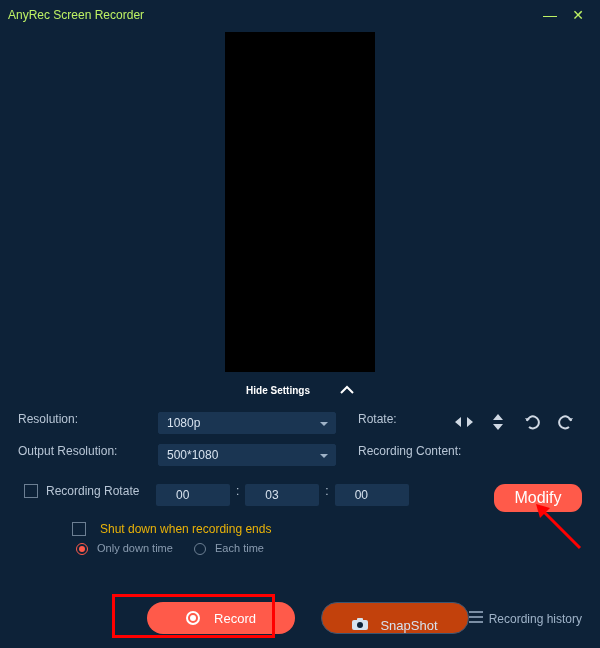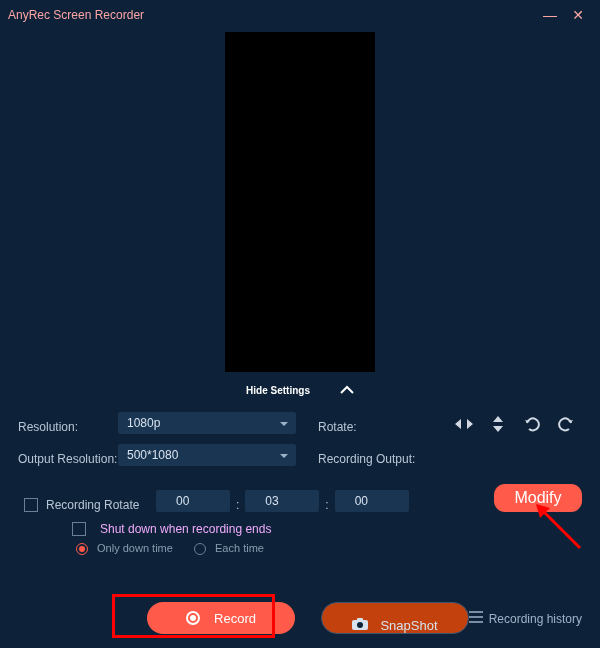--- a/index.html
+++ b/index.html
@@ -1,38 +1,38 @@
 <!DOCTYPE html>
 <html><head>
 <meta charset="utf-8">
 <style>
   * { box-sizing: border-box; margin: 0; padding: 0; font-family: "Segoe UI", Arial, sans-serif; }
   body { width: 600px; height: 648px; background: #0d2238; overflow: hidden; position: relative; }
-  .titlebar { height: 30px; display: flex; align-items: center; padding: 1px 8px; color: #fca5a5; font-size: 12px; }
+  .titlebar { height: 30px; display: flex; align-items: center; padding: 1px 8px; color: #bef264; font-size: 12px; }
   .titlebar .title { flex: 1; }
   .titlebar .winbtn { width: 28px; text-align: center; font-size: 14px; cursor: pointer; }
   .preview { width: 150px; height: 340px; background: #000; margin: 2px auto 0 auto; }
   .hide-row { display: flex; align-items: center; justify-content: center; gap: 30px; color: #fff; font-size: 10px; font-weight: 600; margin-top: 10px; }
   .hide-row .chev { font-size: 14px; }
   .settings { margin: 14px 18px 0 18px; color: #b8c6d6; font-size: 12px; }
-  .row { display: flex; align-items: flex-end; margin-bottom: 10px; }
+  .row { display: flex; align-items: flex-start; margin-bottom: 10px; }
   .label { white-space: nowrap; }
-  .select { background: #1a3552; border: 1px solid #1a3552; color: #d7e2ee; height: 22px; display: flex; align-items: center; padding: 0 8px; position: relative; cursor: pointer; border-radius: 2px; }
+  .select { background: #1a3552; border: 1px solid #1a3552; color: #d7e2ee; height: 22px; display: flex; align-items: center; padding: 0 8px; position: relative; cursor: pointer; border-radius: 2px; margin-left: 40px; }
   .select .caret { position: absolute; right: 6px; top: 5px; }
   .select .caret svg { width: 10px; height: 10px; fill: #9fb3c8; }
   .iconbtn { width: 24px; height: 20px; display: flex; align-items: center; justify-content: center; cursor: pointer; }
   .iconbtn svg { fill: #cfd8e3; }
   .numbox { background: #1a3552; color: #d7e2ee; height: 22px; width: 74px; display: flex; align-items: center; padding: 0 20px; border-radius: 2px; }
   .colon { color: #b8c6d6; margin: 0 6px; }
   .chk { width: 14px; height: 14px; border: 1px solid #6c7f93; margin-right: 8px; display: inline-block; vertical-align: middle; cursor: pointer; }
   .modify { background: #ff5a4a; color: #fff; height: 28px; width: 88px; border: none; border-radius: 11px; font-size: 16px; cursor: pointer; }
   .radio { width: 12px; height: 12px; border-radius: 50%; border: 1px solid #ff5a4a; display: inline-block; margin-right: 6px; position: relative; vertical-align: middle; cursor: pointer; }
   .radio.on::after { content: ""; width: 6px; height: 6px; background: #ff5a4a; border-radius: 50%; position: absolute; left: 2px; top: 2px; }
   .radio.off { border-color: #6c7f93; }
-  .sub { margin-left: 54px; margin-top: 6px; display: flex; align-items: center; gap: 6px; color: #f0abfc; font-size: 12px; }
+  .sub { margin-left: 54px; margin-top: 6px; display: flex; align-items: center; gap: 6px; color: #eab308; font-size: 12px; }
   .sub2 { margin-left: 58px; margin-top: 6px; color: #8a9cb0; font-size: 11px; }
   .bottom { position: absolute; left: 16px; right: 0; bottom: 14px; display: flex; align-items: center; justify-content: center; gap: 26px; }
   .record { background: #ff5a4a; color: #fff; width: 148px; height: 32px; border: none; border-radius: 16px; font-size: 13px; display: flex; align-items: center; justify-content: center; gap: 14px; cursor: pointer; }
   .record .dot { width: 14px; height: 14px; border: 2px solid #fff; border-radius: 50%; position: relative; }
   .record .dot::after { content: ""; width: 6px; height: 6px; background: #fff; border-radius: 50%; position: absolute; left: 2px; top: 2px; }
   .snap { background: #c2410c; color: #d7e2ee; width: 148px; height: 32px; border: 1px solid #3a5572; border-radius: 16px; font-size: 13px; display: flex; align-items: flex-end; justify-content: center; gap: 12px; cursor: pointer; }
   .snap svg { fill: #d7e2ee; }
   .history { position: absolute; right: 18px; bottom: 22px; color: #9fb3c8; font-size: 12px; display: flex; align-items: center; gap: 6px; cursor: pointer; }
   .history svg { stroke: #9fb3c8; fill: none; }
   .redbox1 { position: absolute; border: 3px solid #ff0000; pointer-events: none; }
@@ -96,21 +96,21 @@
   </div>
 
   <div class="row">
     <span class="label" style="width:100px">Output Resolution:</span>
     <div class="select" style="width:178px">
       <span>500*1080</span>
       <span class="caret"><svg viewBox="0 0 10 10">
             <path d="M1 3 L5 7 L9 3z"></path>
           </svg></span>
     </div>
-    <span class="label" style="margin-left:22px">Recording Output:</span>
+    <span class="label" style="margin-left:22px">Recording Content:</span>
   </div>
 
   <div style="height:8px"></div>
 
   <div class="row">
     <span class="chk" style="margin-left:6px"></span>
     <span class="label" style="width:110px">Recording Rotate</span>
     <div class="numbox">
         <span>00</span>
       </div>

